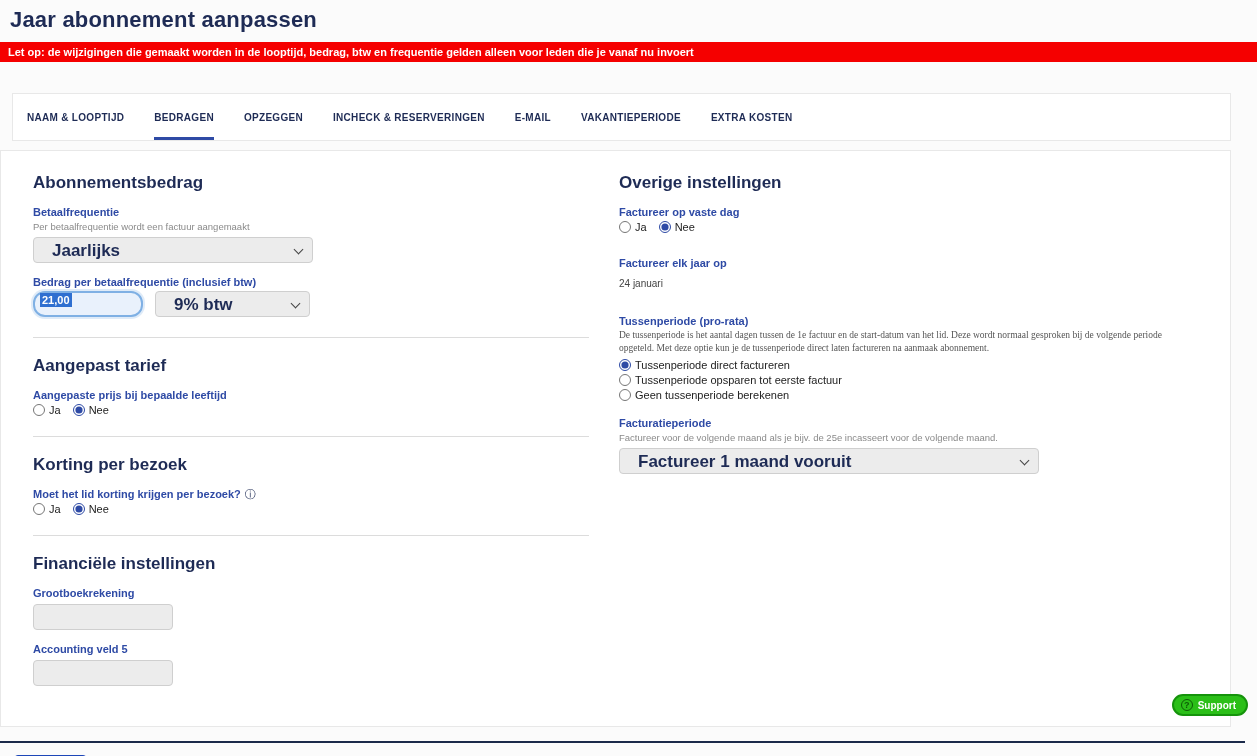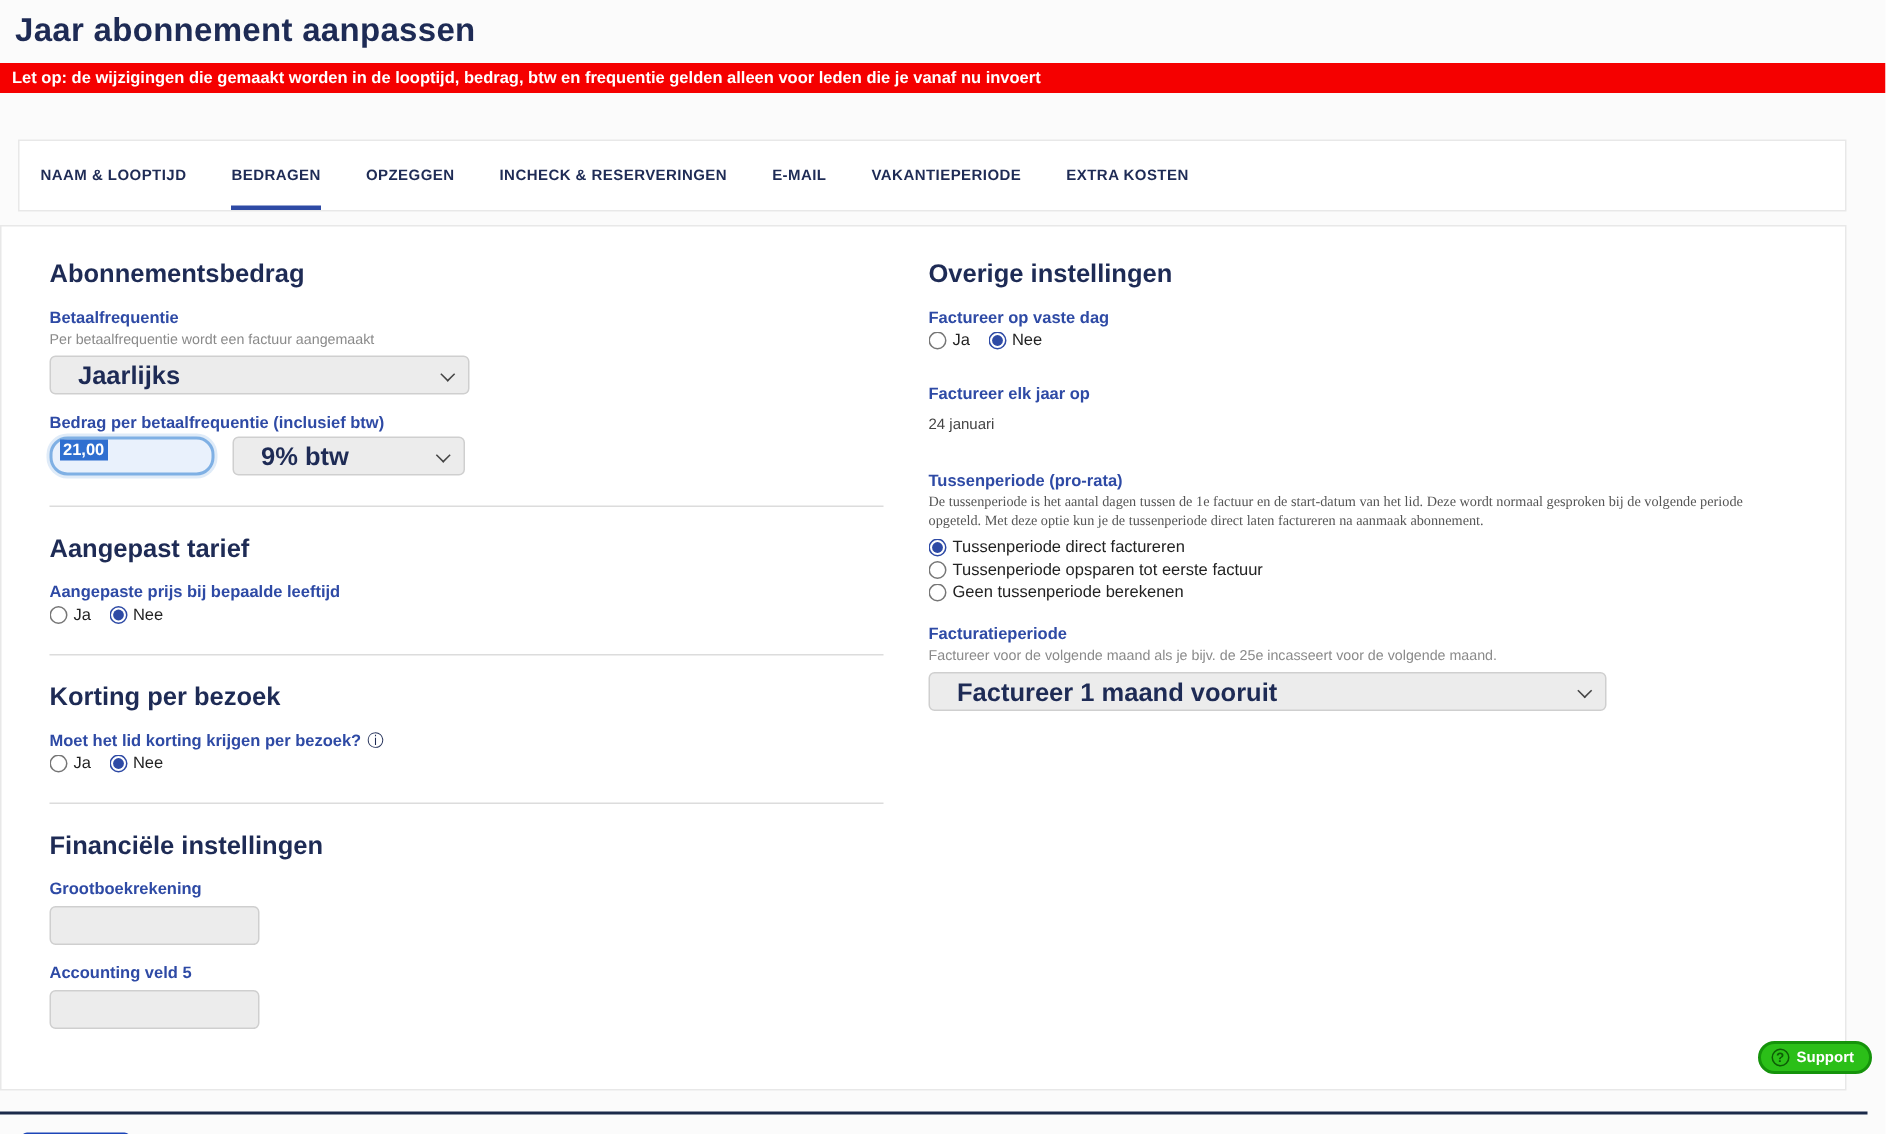--- a/index.html
+++ b/index.html
@@ -68,21 +68,21 @@
   }
   select {
     appearance:none; -webkit-appearance:none;
     width:100%; height:26px;
     background:#ececec; border:1px solid #cfcfcf; border-radius:4px;
     font-family:"Liberation Sans", sans-serif;
     font-size:17px; font-weight:700; color:#1e2b55;
     padding:0 26px 0 18px; cursor:pointer;
   }
   .w-280 { width:280px; } .w-155 { width:155px; }
-  .w-140 { width:140px; } .w-420 { width:452px; }
+  .w-140 { width:140px; } .w-420 { width:420px; }
 
   .input-row { display:flex; gap:12px; align-items:center; margin-top:3px; }
   .focused-input {
     width:110px; height:26px;
     background:#e9f1fc; border:2px solid #7fb0e4; border-radius:12px;
     display:flex; align-items:flex-start; padding-left:5px;
     box-shadow:0 0 0 2px rgba(127,176,228,0.25);
   }
   .focused-input .selection {
     background:#2f6fd0; color:#ffffff;

